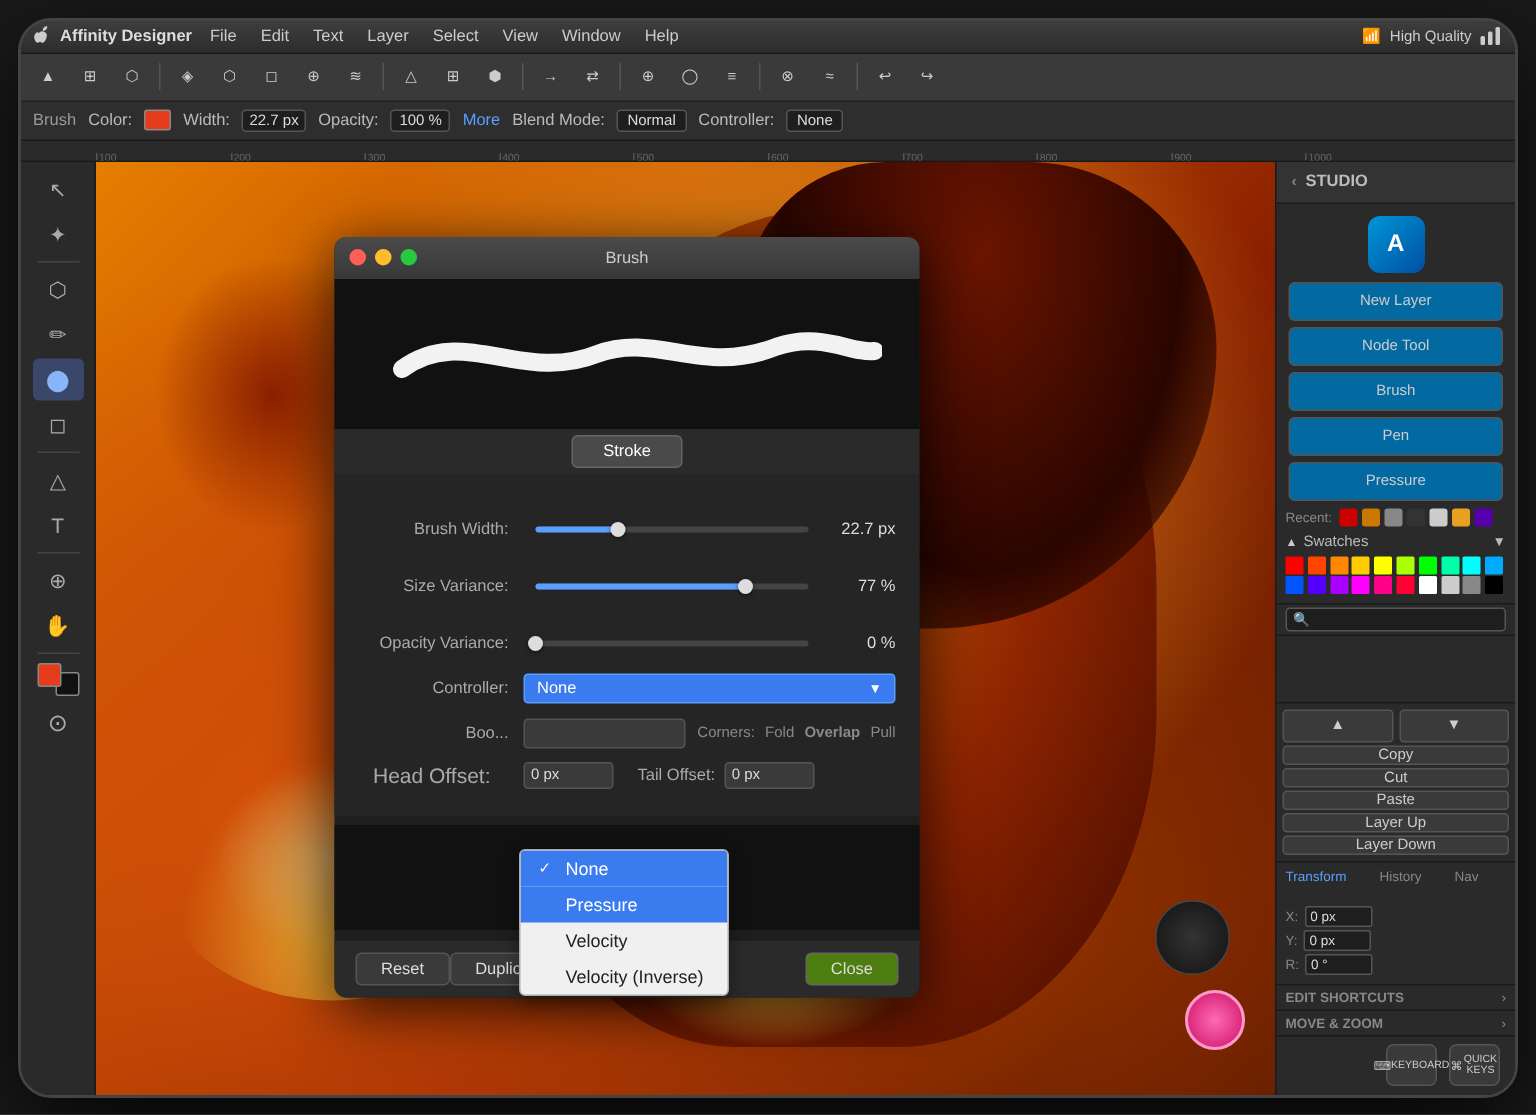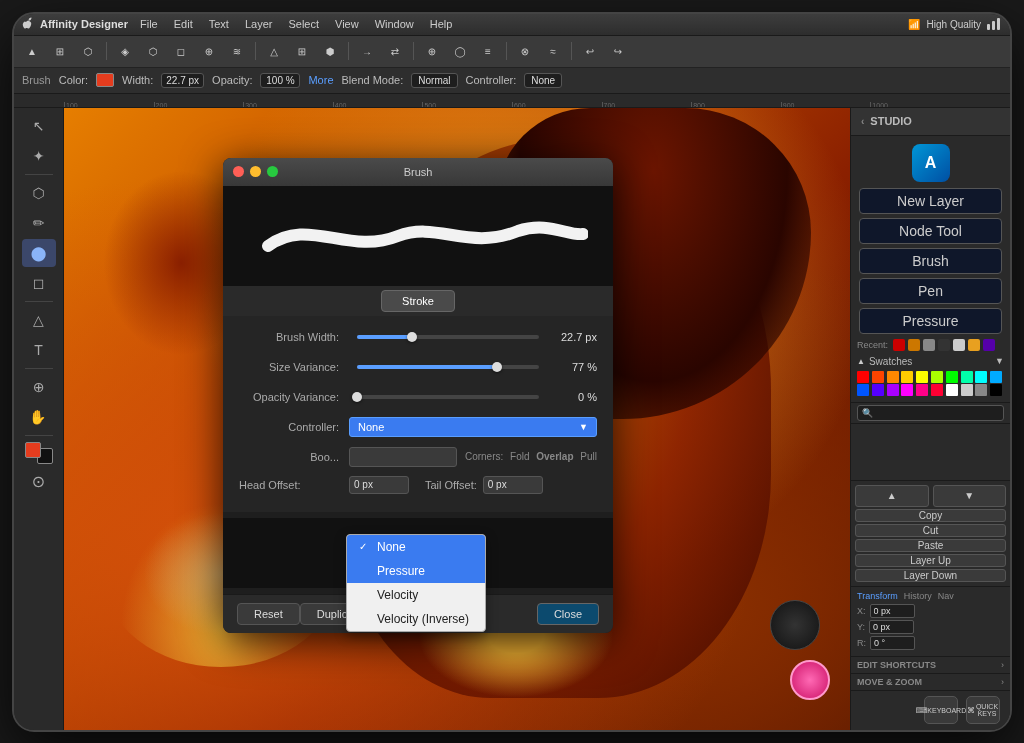--- a/index.html
+++ b/index.html
@@ -302,25 +302,25 @@
       align-items: center;
       justify-content: center;
       color: white;
       font-size: 16px;
       font-weight: bold;
     }
 
     .panel-btn {
       height: 26px;
       margin: 2px 8px;
-      background: #0f172a;
+      background: #0369a1;
       border: 1px solid #555;
       border-radius: 4px;
       color: #ccc;
-      font-size: 14px;
+      font-size: 10px;
       cursor: pointer;
       display: flex;
       align-items: center;
       justify-content: center;
     }
 
     
     .panel-tabs {
       display: flex;
       border-bottom: 1px solid #1a1a1a;
@@ -410,22 +410,22 @@
       justify-content: center;
     }
 
     
     .transform-section {
       border-top: 1px solid #1a1a1a;
       padding: 4px 6px;
     }
     .transform-tabs {
       display: flex;
-      gap: 6px;
-      margin-bottom: 3px;
+      gap: 22px;
+      margin-bottom: 15px;
     }
     .transform-tab {
       font-size: 9px;
       color: #888;
       cursor: pointer;
     }
     .transform-tab.active { color: #5a9eff; }
     .transform-row {
       display: flex;
       align-items: center;
@@ -577,20 +577,21 @@
     .dialog-content {
       padding: 10px 16px;
       background: #252525;
     }
 
     .param-row {
       display: flex;
       align-items: center;
       margin-bottom: 8px;
       height: 22px;
+      margin-top: 16px;
     }
     .param-label {
       width: 110px;
       color: #aaa;
       font-size: 11px;
       text-align: right;
       padding-right: 10px;
     }
     .param-slider-track {
       flex: 1;
@@ -686,22 +687,23 @@
 
     
     .offset-row {
       display: flex;
       align-items: center;
       margin-bottom: 8px;
     }
     .offset-label {
       width: 110px;
       color: #aaa;
-      font-size: 11px;
-      padding-right: 10px;
+      font-size: 14px;
+      text-align: right;
+      padding-right: 22px;
     }
     .offset-input {
       width: 60px;
       height: 18px;
       background: #3a3a3a;
       border: 1px solid #555;
       border-radius: 3px;
       color: #ddd;
       font-size: 10px;
       padding: 0 4px;
@@ -732,21 +734,21 @@
     .footer-btn {
       padding: 4px 16px;
       border-radius: 4px;
       border: 1px solid #555;
       background: #3a3a3a;
       color: #ddd;
       font-size: 11px;
       cursor: pointer;
     }
     .footer-btn.close-btn {
-      background: #0c4a6e;
+      background: #4d7c0f;
       border-color: #666;
     }
 
     
     .dropdown-popup {
       position: absolute;
       left: 107px;
       top: 118px;
       width: 140px;
       background: #f0f0f0;

